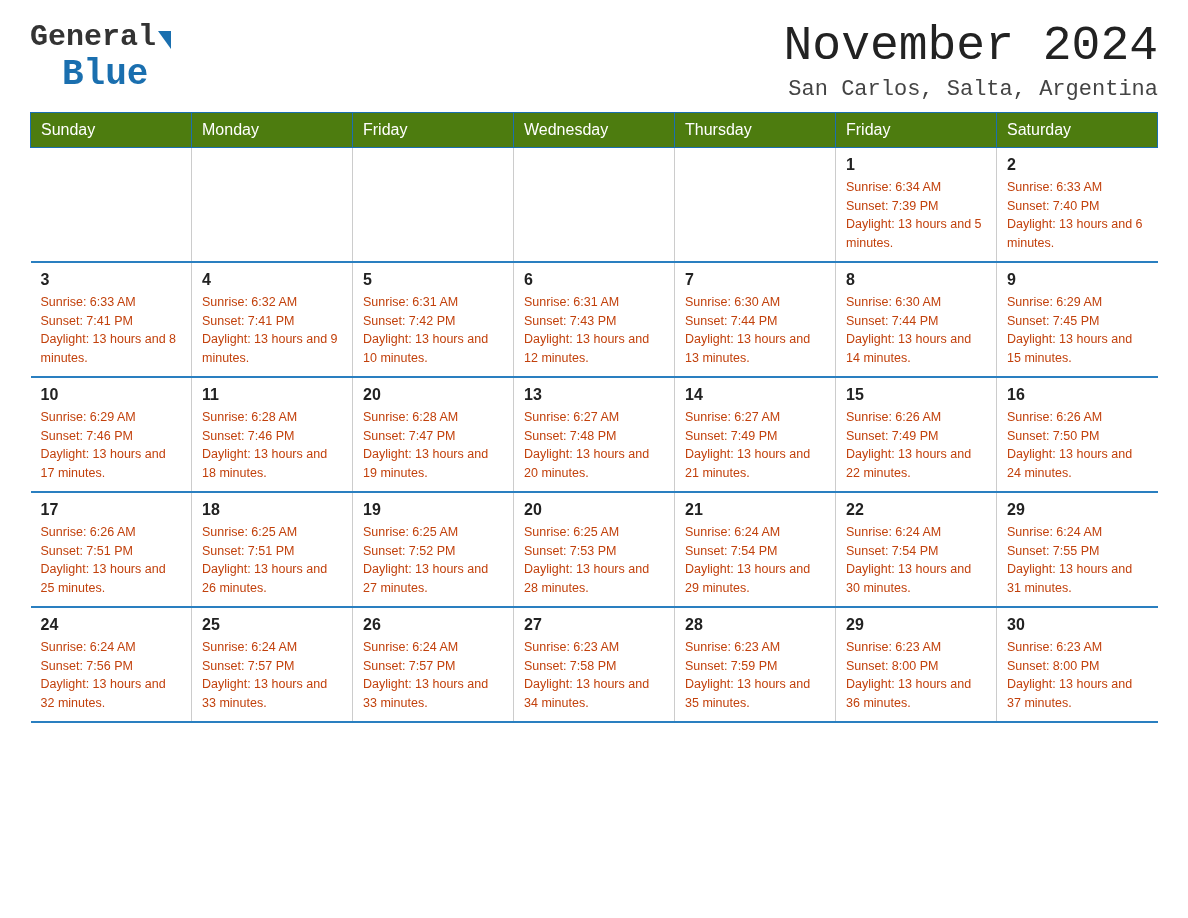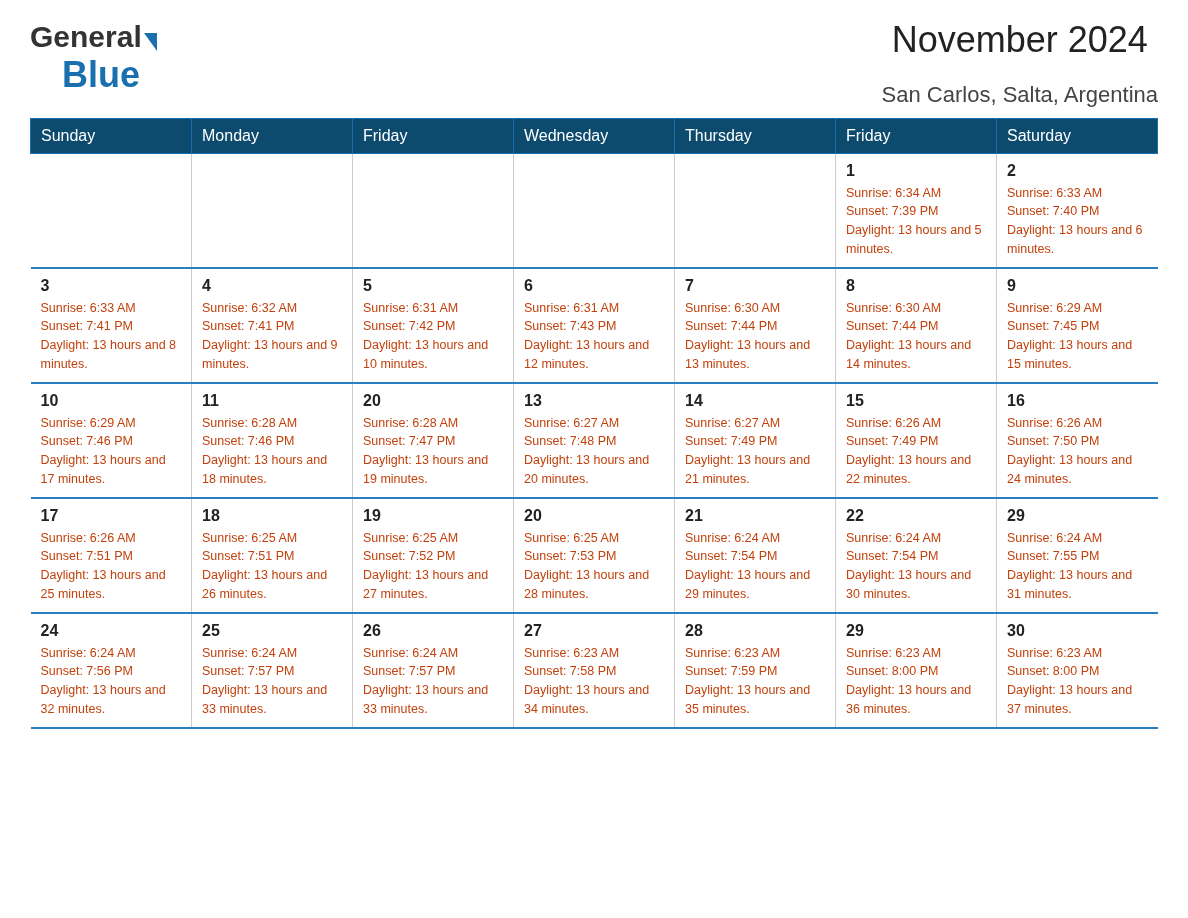--- a/index.html
+++ b/index.html
@@ -8,43 +8,43 @@
       font-family: Arial, sans-serif;
       width: 1188px;
       min-height: 918px;
       padding: 20px 30px;
     }
     .header {
       display: flex;
       justify-content: space-between;
       align-items: flex-start;
       margin-bottom: 10px;
+      font-family: Liberation Mono, monospace;
     }
     .title-block {
       text-align: right;
     }
     .main-title {
-      font-size: 36px;
+      font-size: 48px;
       font-weight: normal;
       color: #222;
       line-height: 1.1;
-      text-align: center;
     }
     .subtitle {
       font-size: 22px;
       color: #444;
-      margin-top: 22px;
+      margin-top: 4px;
     }
     .calendar {
       width: 100%;
       border-collapse: collapse;
       margin-top: 10px;
     }
     .calendar thead tr {
-      background-color: #0c4a6e;
+      background-color: #4d7c0f;
     }
     .calendar thead th {
       color: #fff;
       font-size: 16px;
       font-weight: normal;
       padding: 8px 10px;
       text-align: left;
       border: 1px solid #1a6faf;
     }
     .calendar tbody tr {

